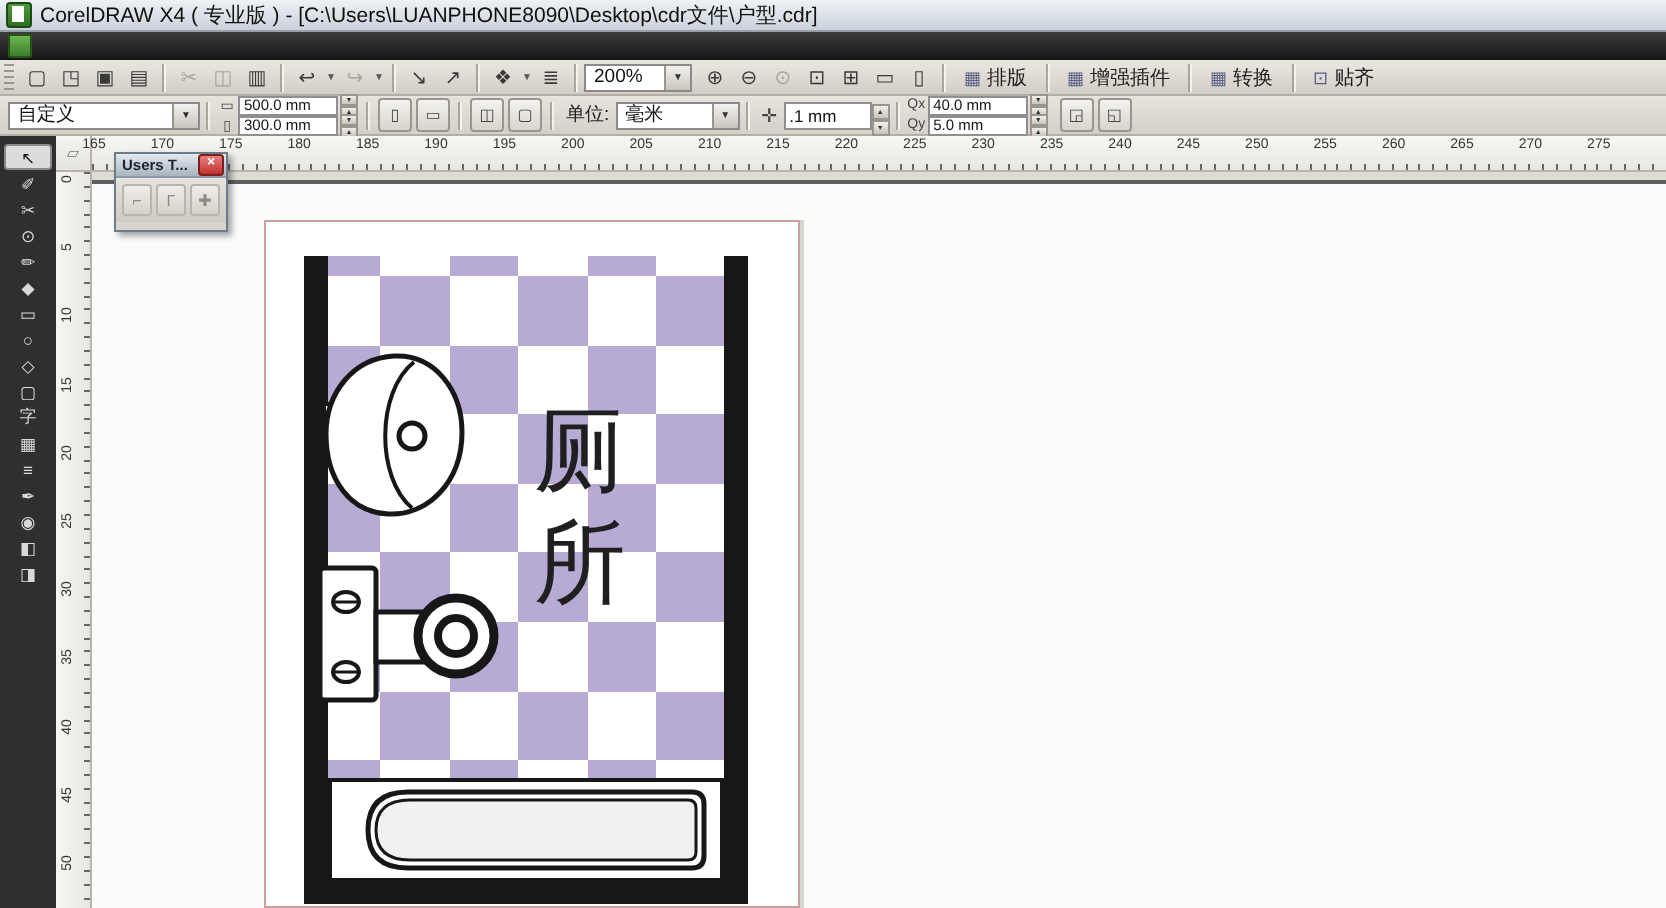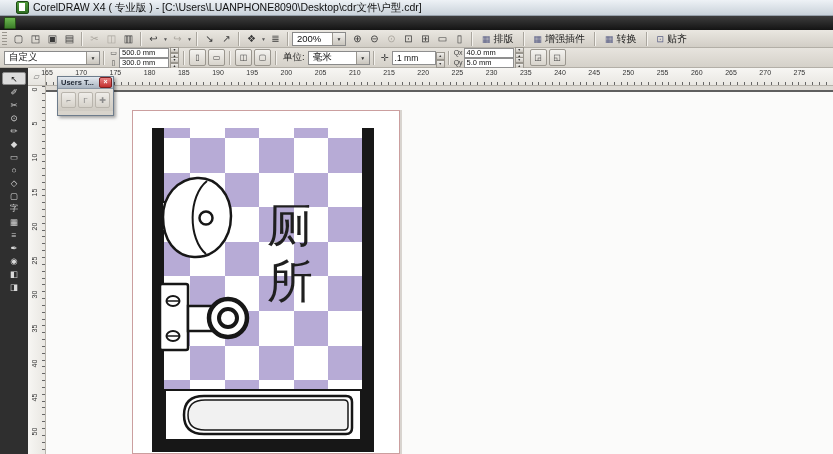--- a/index.html
+++ b/index.html
@@ -5,21 +5,21 @@
   html,body{margin:0;padding:0;}
   body{width:833px;height:454px;position:relative;overflow:hidden;
        font-family:"Liberation Sans",sans-serif;background:#fbfbfa;
        -webkit-font-smoothing:antialiased;}
   .abs{position:absolute;}
 
   
   .titlebar{left:0;top:0;width:833px;height:16px;
     background:linear-gradient(#eef2f6,#c9d2da);
     border-bottom:1px solid #97a1ab;display:flex;align-items:center;gap:4px;
-    font-size:10.5px;color:#101010;padding-left:16px;box-sizing:border-box;}
+    font-size:10.5px;color:#101010;padding-left:3px;box-sizing:border-box;}
   .appicon{width:11px;height:11px;background:linear-gradient(#4f9b3c,#2f6e22);
     border:1px solid #1d4a14;border-radius:2px;position:relative;flex:0 0 auto;}
   .appicon:before{content:"";position:absolute;left:2px;top:1px;width:6px;height:8px;background:#fff;}
 
   
   .menubar{left:0;top:16px;width:833px;height:14px;
     background:linear-gradient(#3d3d3d,#141414);
     display:flex;align-items:center;gap:0;color:#efefef;font-size:10.5px;}
   .docicon{width:10px;height:10px;margin:0 8px 0 4px;
     background:linear-gradient(#6cb84f,#3c7d2a);border:1px solid #275218;border-radius:1px;}

